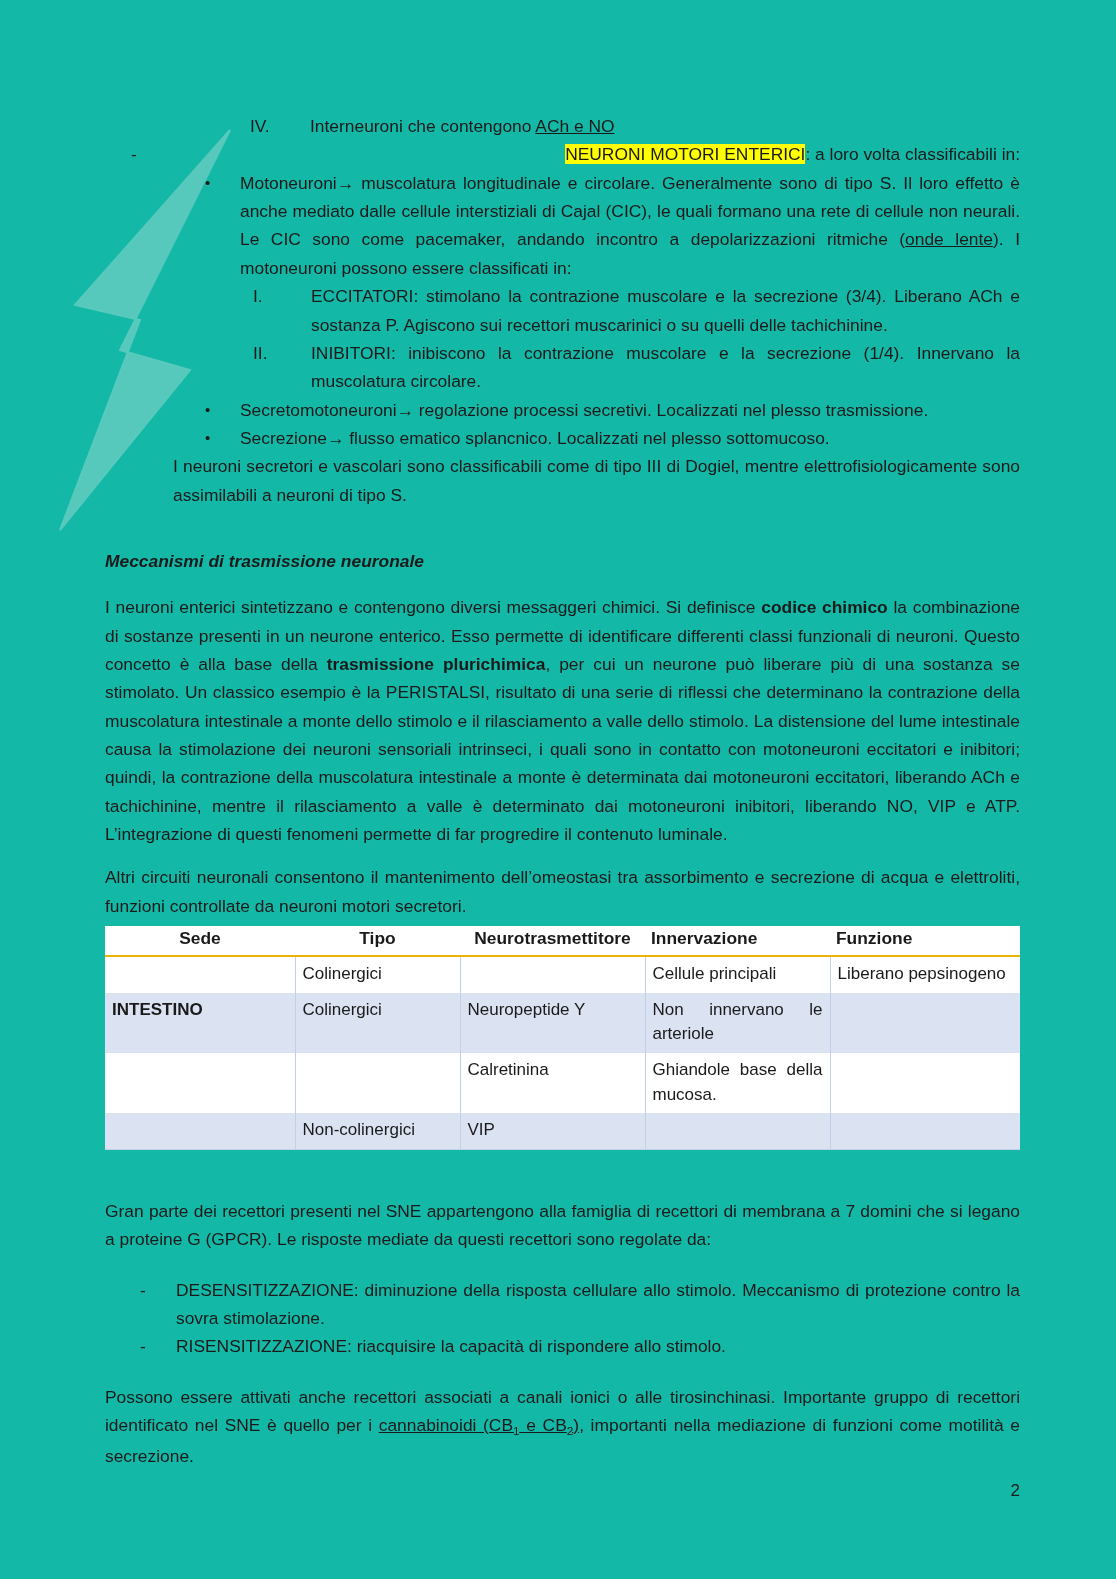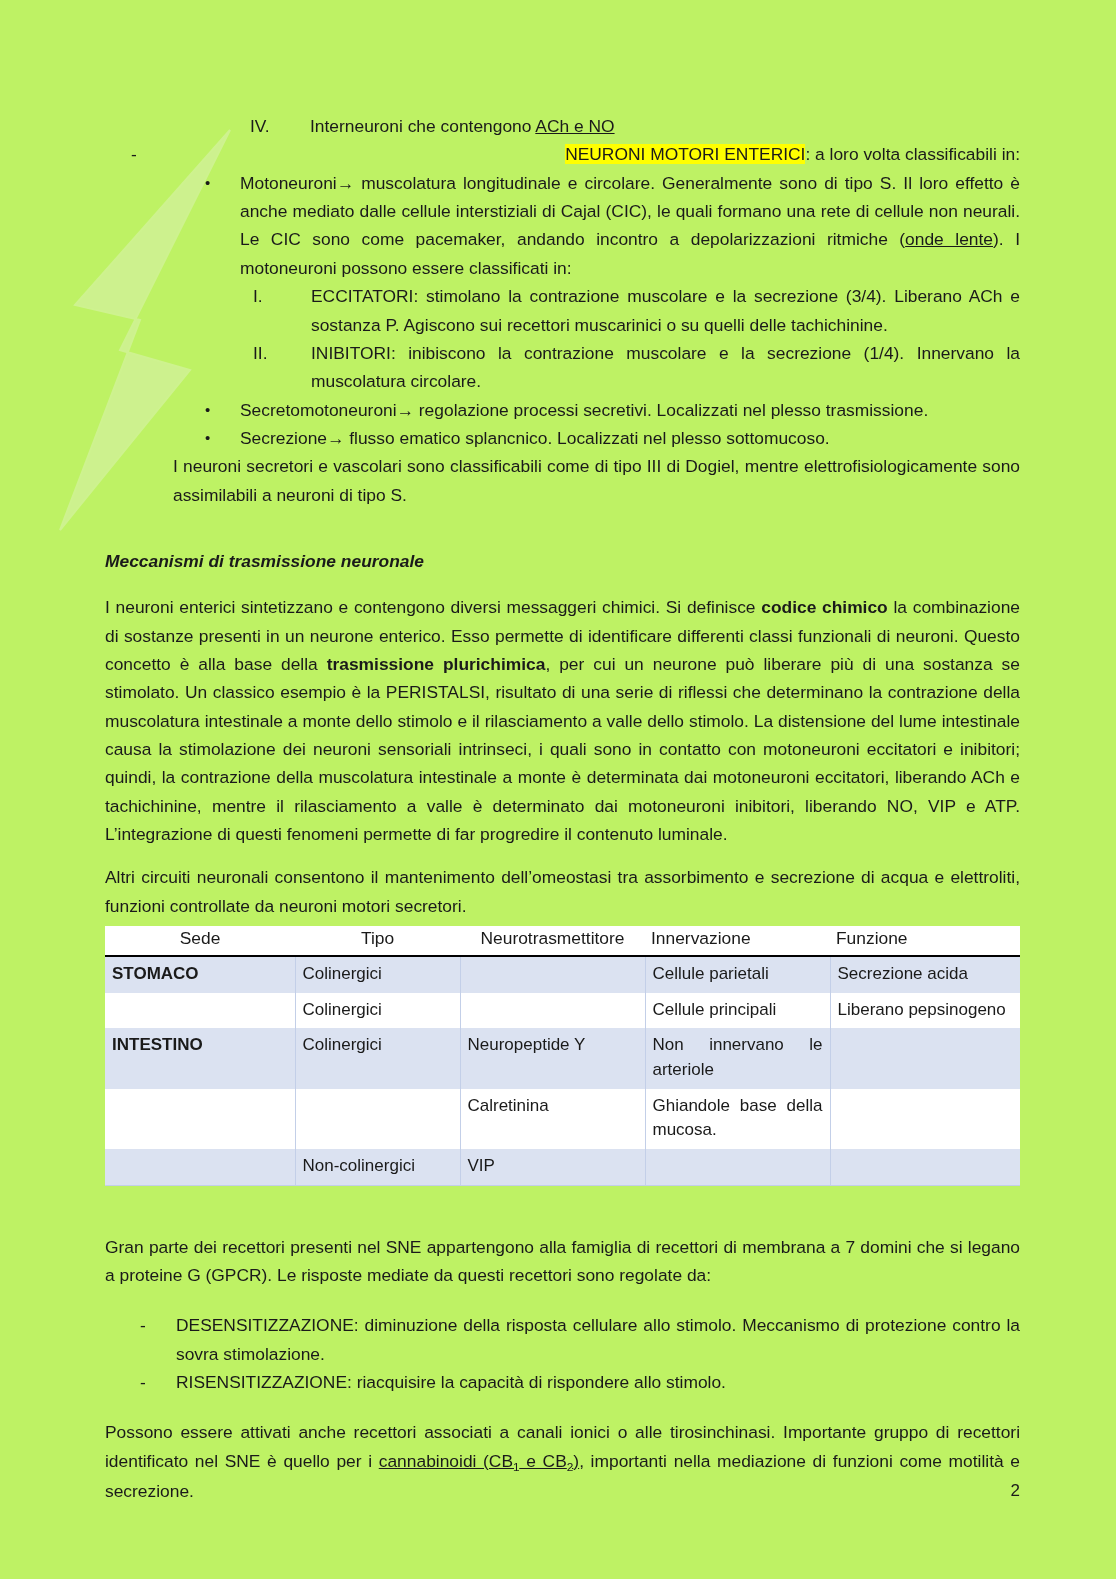--- a/index.html
+++ b/index.html
@@ -4,21 +4,21 @@
 <style>
   html, body {
     margin: 0;
     padding: 0;
     background: #ffffff;
   }
   .page {
     position: relative;
     width: 1116px;
     height: 1579px;
-    background: #bef264;
+    background: #14b8a6;
     font-family: "Liberation Sans", sans-serif;
     color: #1a1a1a;
     overflow: hidden;
   }
   .watermark {
     position: absolute;
     left: 20px;
     top: 120px;
     width: 320px;
     height: 420px;
@@ -108,24 +108,24 @@
 
   
   table.data {
     border-collapse: collapse;
     width: 915px;
     font-size: 17px;
     table-layout: fixed;
     margin: 0;
   }
   table.data th {
-    font-weight: normal;
+    font-weight: bold;
     text-align: center;
     padding: 2px 6px 6px 6px;
-    border-bottom: 2px solid #000000;
+    border-bottom: 2px solid #eab308;
     background: #ffffff;
     font-size: 17.4px;
     vertical-align: bottom;
   }
   table.data td {
     padding: 5px 7px 6px 7px;
     vertical-align: top;
     line-height: 1.45;
     border-right: 1px solid #c3cfe8;
     text-align: justify;
@@ -217,27 +217,20 @@
         <thead>
           <tr>
             <th>Sede</th>
             <th>Tipo</th>
             <th>Neurotrasmettitore</th>
             <th style="text-align:left;">Innervazione</th>
             <th style="text-align:left;">Funzione</th>
           </tr>
         </thead>
         <tbody>
-          <tr class="band">
-            <td class="sede">STOMACO</td>
-            <td>Colinergici</td>
-            <td></td>
-            <td>Cellule parietali</td>
-            <td>Secrezione acida</td>
-          </tr>
           <tr class="plain">
             <td class="sede"></td>
             <td>Colinergici</td>
             <td></td>
             <td>Cellule principali</td>
             <td style="text-align:left;">Liberano pepsinogeno</td>
           </tr>
           <tr class="band">
             <td class="sede">INTESTINO</td>
             <td>Colinergici</td>

